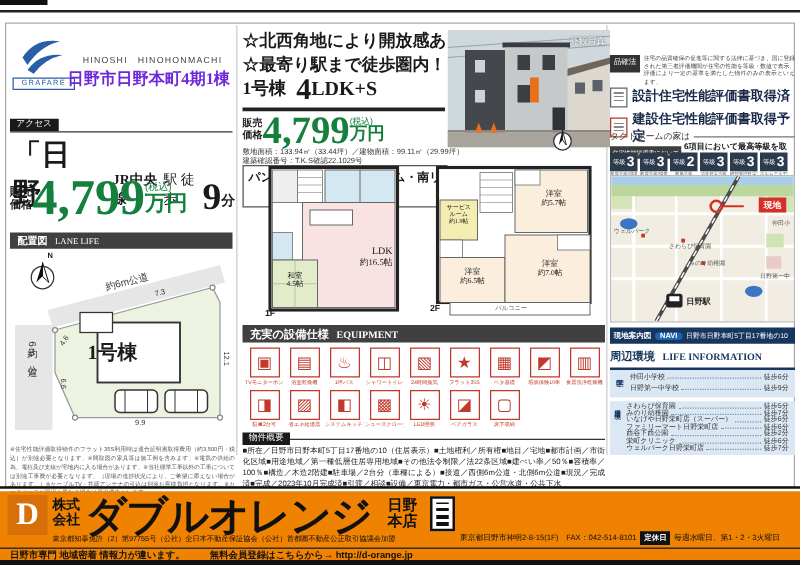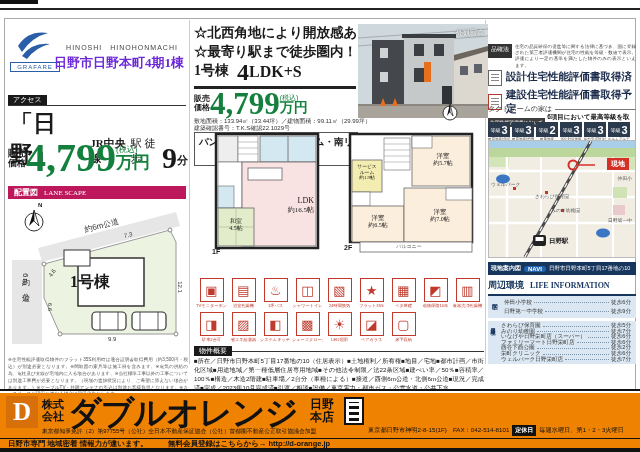--- a/index.html
+++ b/index.html
@@ -1,20 +1,20 @@
 <!DOCTYPE html>
 <html><head>
 <meta charset="utf-8">
 <style>
   html,body{margin:0;padding:0;background:#fff}
   #page{position:relative;width:640px;height:452px;background:#fff;overflow:hidden;
         font-family:"Liberation Sans","DejaVu Sans",sans-serif;color:#1a1a1a}
   .abs{position:absolute}
   .serif{font-family:"Liberation Serif","DejaVu Serif",serif}
-  .bar{background:#be185d;color:#fff;display:flex;align-items:center;gap:6px;padding:0 6px;box-sizing:border-box}
+  .bar{background:#404040;color:#fff;display:flex;align-items:center;gap:6px;padding:0 6px;box-sizing:border-box}
   .blk{background:#1a1a1a;color:#fff;font-size:7px;padding:1px 5px;line-height:1.2}
   .red{color:#15803d}
   .row{display:flex;align-items:flex-end}
   .stack{display:flex;flex-direction:column;line-height:1.05}
   .eq-item{width:31px;text-align:center}
   .eq-ico{width:22px;height:22px;border:1.2px solid #c0392b;color:#c0392b;display:flex;align-items:center;justify-content:center;font-size:13px;margin:0 auto;background:#fff}
   .eq-label{font-size:4.2px;color:#c0392b;white-space:nowrap;margin-top:1px;overflow:hidden}
   .grade{width:22px;text-align:center;margin-right:2px}
   .grade-b{height:15px;background:#2c3a4d;color:#fff;display:flex;align-items:center;justify-content:center;gap:1px}
   .grade-w{font-size:5px}.grade-n{font-size:11px;font-weight:bold}
@@ -69,21 +69,21 @@
     </span>
     <span class="serif red" style="font-size:40px;font-weight:bold;line-height:.9">4,799</span>
     <span class="stack" style="padding-bottom:4px">
       <span class="red" style="font-size:8px">(税込)</span>
       <span class="serif red" style="font-size:17px;font-weight:bold">万円</span>
     </span>
   </div>
 
   <div class="abs bar" style="left:8px;top:186px;width:178px;height:13px">
     <span style="font-size:8px;font-weight:bold">配置図</span>
-    <span class="serif" style="font-size:7px">LANE SCAPE</span>
+    <span class="serif" style="font-size:7px">LANE LIFE</span>
   </div>
 
   <div class="abs" style="left:8px;top:202px;width:178px;height:148px">
     <svg width="178" height="148" viewBox="0 0 178 148" style="position:absolute;left:0;top:0">
       <polygon points="30,46 168,10 172,24 34,60" fill="#e6e6e6"></polygon>
       <rect x="4" y="58" width="30" height="84" fill="#e6e6e6"></rect>
       <polygon points="36,62 162,28 168,40 168,132 52,132 36,96" fill="#edf3e1" stroke="#999" stroke-width="1"></polygon>
       <rect x="70" y="56" width="66" height="48" fill="#fff" stroke="#333" stroke-width="1.5"></rect>
       <rect x="56" y="48" width="26" height="16" fill="#fff" stroke="#333" stroke-width="1"></rect>
       <rect x="84" y="110" width="34" height="18" rx="4" fill="#fff" stroke="#333" stroke-width="1.2"></rect>
@@ -230,20 +230,24 @@
       <div style="font-size:6px">約6.5帖</div>
     </div>
     <div class="abs serif" style="left:78px;top:82px;width:56px;text-align:center;line-height:1.2">
       <div style="font-size:6.5px">洋室</div>
       <div style="font-size:6px">約7.0帖</div>
     </div>
     <div class="abs" style="left:0;right:0;top:117px;text-align:center;font-size:5px;color:#555">バルコニー</div>
     <div class="abs" style="left:10px;top:118px;font-size:7px;font-weight:bold">2F</div>
   </div>
 
+  <div class="abs bar" style="left:194px;top:260px;width:290px;height:14px">
+    <span style="font-size:9px;font-weight:bold">充実の設備仕様</span>
+    <span class="serif" style="font-size:8px;font-weight:bold">EQUIPMENT</span>
+  </div>
   <div class="abs" style="left:196px;top:278px;display:flex;gap:1px">
     <div class="eq-item">
         <div class="eq-ico">▣</div>
         <div class="eq-label">TVモニターホン</div>
       </div>
     <div class="eq-item">
         <div class="eq-ico">▤</div>
         <div class="eq-label">浴室乾燥機</div>
       </div>
     <div class="eq-item">

